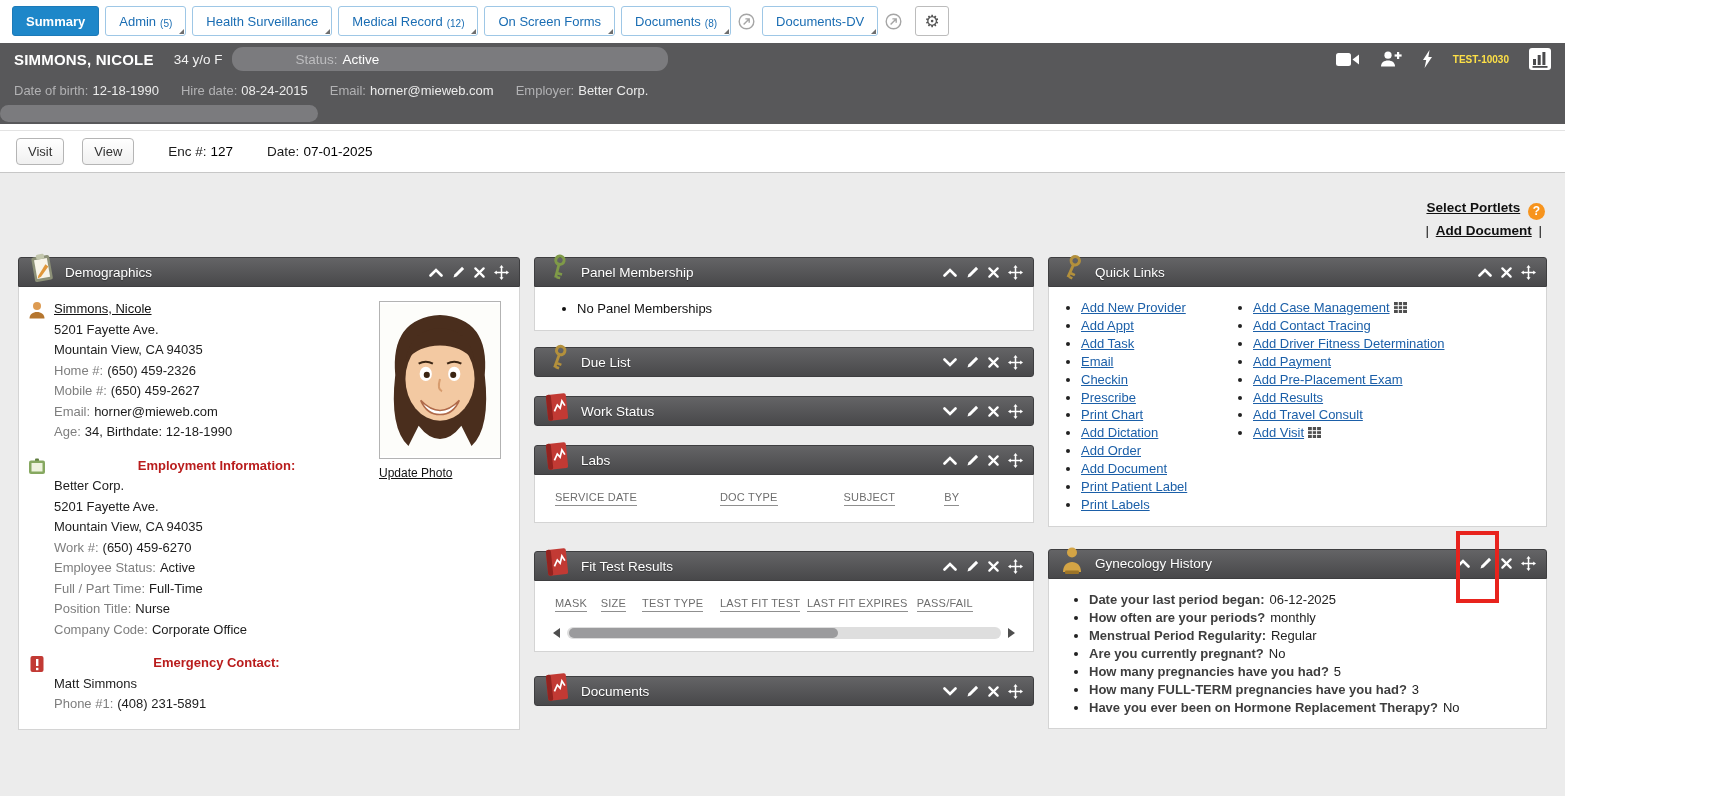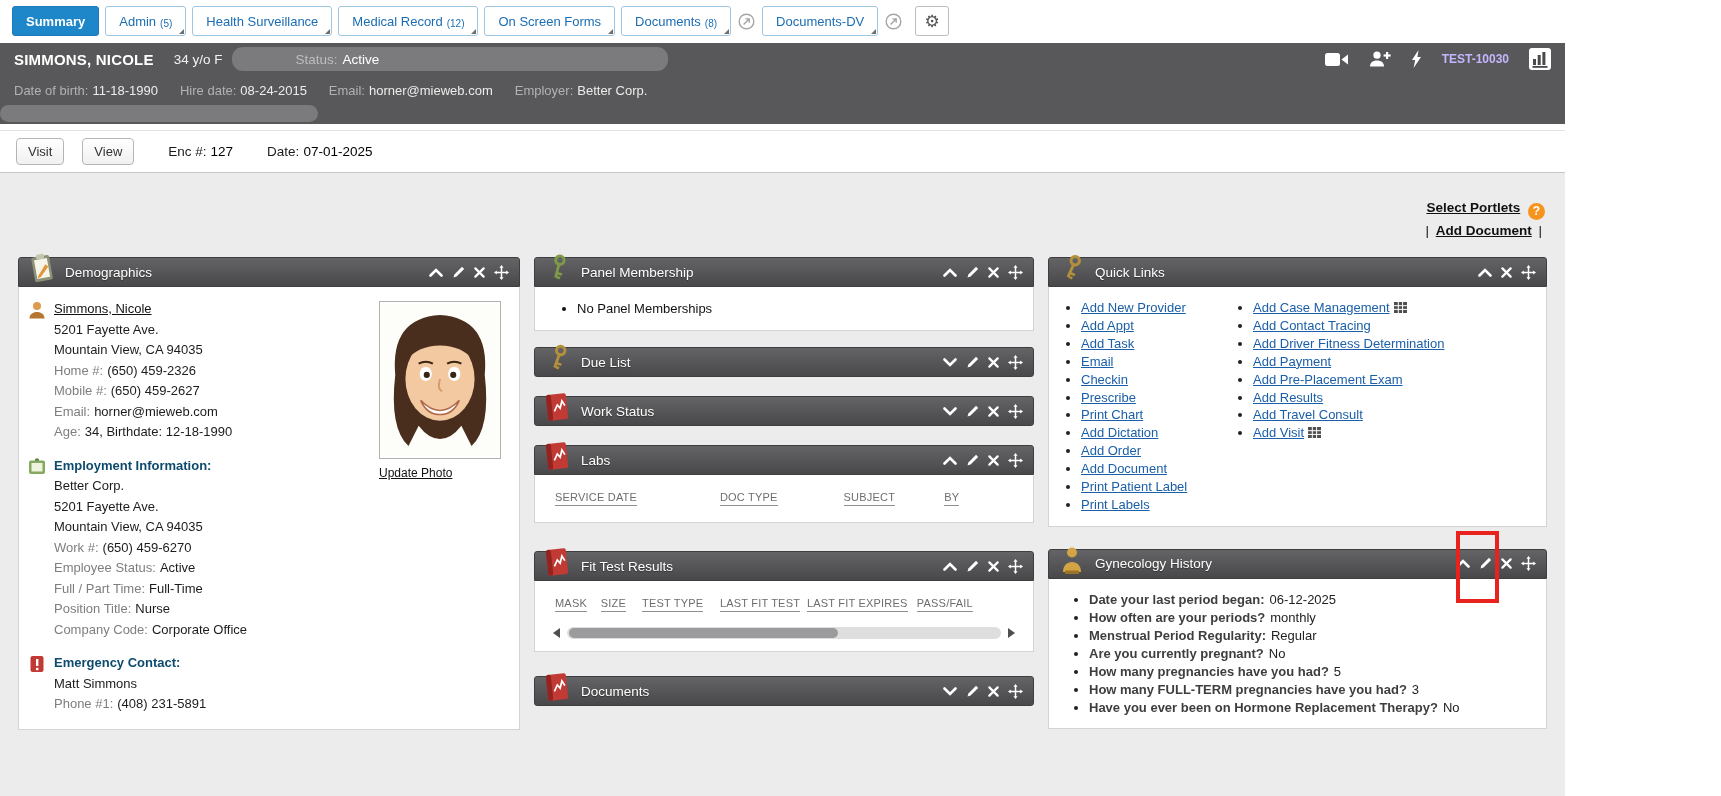--- a/index.html
+++ b/index.html
@@ -26,21 +26,21 @@
   .scroll-pill { background:#7b7b7e; border-radius:11px; position:absolute; }
   .pill1 { left:232px; top:4px; width:436px; height:24px; }
   .pill2 { left:0; top:0; width:318px; height:17px; }
   .row1 > span, .row1 > .hdr-icons { position:relative; z-index:1; }
   .p-name { font-weight:bold; font-size:15px; letter-spacing:.2px; }
   .p-age { margin-left:20px; font-size:13.5px; color:#f2f2f2; }
   .p-status-label { margin-left:73px; font-size:13.5px; color:#bdbdbf; }
   .p-status-value { margin-left:5px; font-size:13.5px; color:#fff; }
   .hdr-icons { margin-left:auto; display:flex; align-items:center; gap:20px; }
   .hicon { display:inline-flex; align-items:center; cursor:pointer; }
-  .p-id { font-size:12px; font-weight:bold; color:#c4b5fd; }
+  .p-id { font-size:10px; font-weight:bold; color:#fde047; }
   .row2 { display:flex; align-items:center; height:30px; padding:0 14px; font-size:13px; }
   .detail { margin-right:22px; }
   .d-lbl { color:#b2b2b4; }
   .d-val { color:#ececec; margin-left:4px; }
   .row3 { position:relative; height:19px; }
 
   
   .visit-bar { display:flex; align-items:center; gap:18px; background:#fff; margin-top:6px;
          padding:7px 16px; border-top:1px solid #e3e3e3; border-bottom:1px solid #c7c7c7; }
   .btn { border:1px solid #b5b5b5; border-radius:4px; background:linear-gradient(#ffffff,#f0f0f0);
@@ -77,21 +77,21 @@
   .demo-body { display:flex; padding:12px 10px 14px 8px; }
   .demo-left { flex:1; }
   .demo-section { display:flex; }
   .sec-gap { margin-top:13px; }
   .sec-icon { width:27px; flex:0 0 auto; padding-top:1px; }
   .sec-content { flex:1; }
   .demo-line { line-height:20.5px; }
   .lbl { color:#7e7e7e; margin-right:4px; }
   .val { color:#1c1c1c; }
   .name-link { color:#111; text-decoration:underline; cursor:pointer; }
-  .sec-heading { font-weight:bold; color:#0c4a6e; line-height:20.5px; }
+  .sec-heading { font-weight:bold; color:#b91c1c; line-height:20.5px;text-align:center; }
   .demo-right { width:130px; flex:0 0 auto; padding-top:2px; }
   .photo-box { width:122px; height:158px; border:1px solid #b3b3b3; background:#fff; overflow:hidden; }
   .update-photo { display:inline-block; margin-top:7px; color:#111; text-decoration:underline; cursor:pointer; font-size:12px; }
 
   
   .plain-list { list-style:disc; padding-left:26px; margin:2px 0; }
   .plain-list li { line-height:19px; color:#111; }
 
   
   .table-header { display:flex; padding:4px 4px 8px; }
@@ -210,21 +210,21 @@
                 <rect x="8.7" y="7" width="3" height="10"></rect>
                 <rect x="13.4" y="4" width="3" height="13"></rect>
                 <rect x="3.5" y="18" width="15" height="1.8"></rect>
               </g>
             </svg>
         </span>
       </div>
     </div>
     <div class="row2">
 
-        <span class="detail"><span class="d-lbl">Date of birth:</span><span class="d-val">11-18-1990</span></span>
+        <span class="detail"><span class="d-lbl">Date of birth:</span><span class="d-val">12-18-1990</span></span>
 
         <span class="detail"><span class="d-lbl">Hire date:</span><span class="d-val">08-24-2015</span></span>
 
         <span class="detail"><span class="d-lbl">Email:</span><span class="d-val">horner@mieweb.com</span></span>
 
         <span class="detail"><span class="d-lbl">Employer:</span><span class="d-val">Better Corp.</span></span>
 
     </div>
     <div class="row3">
       <div class="scroll-pill pill2"></div>

